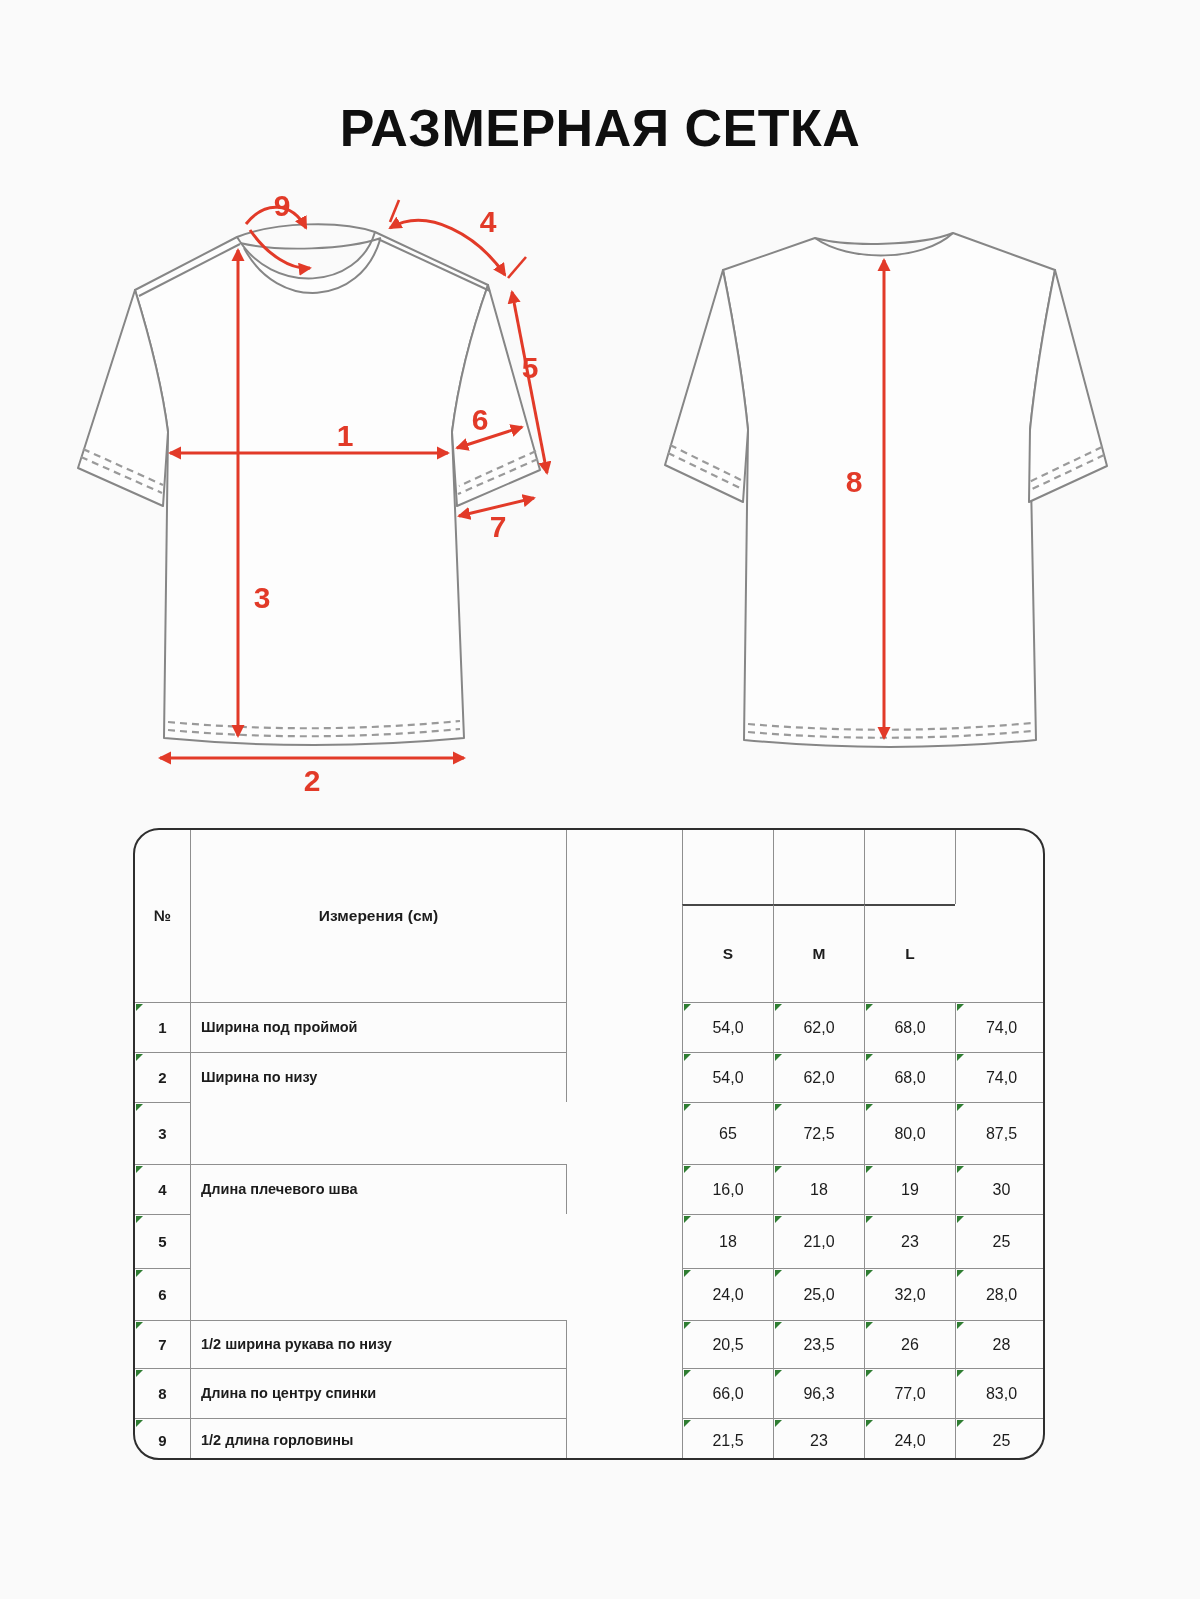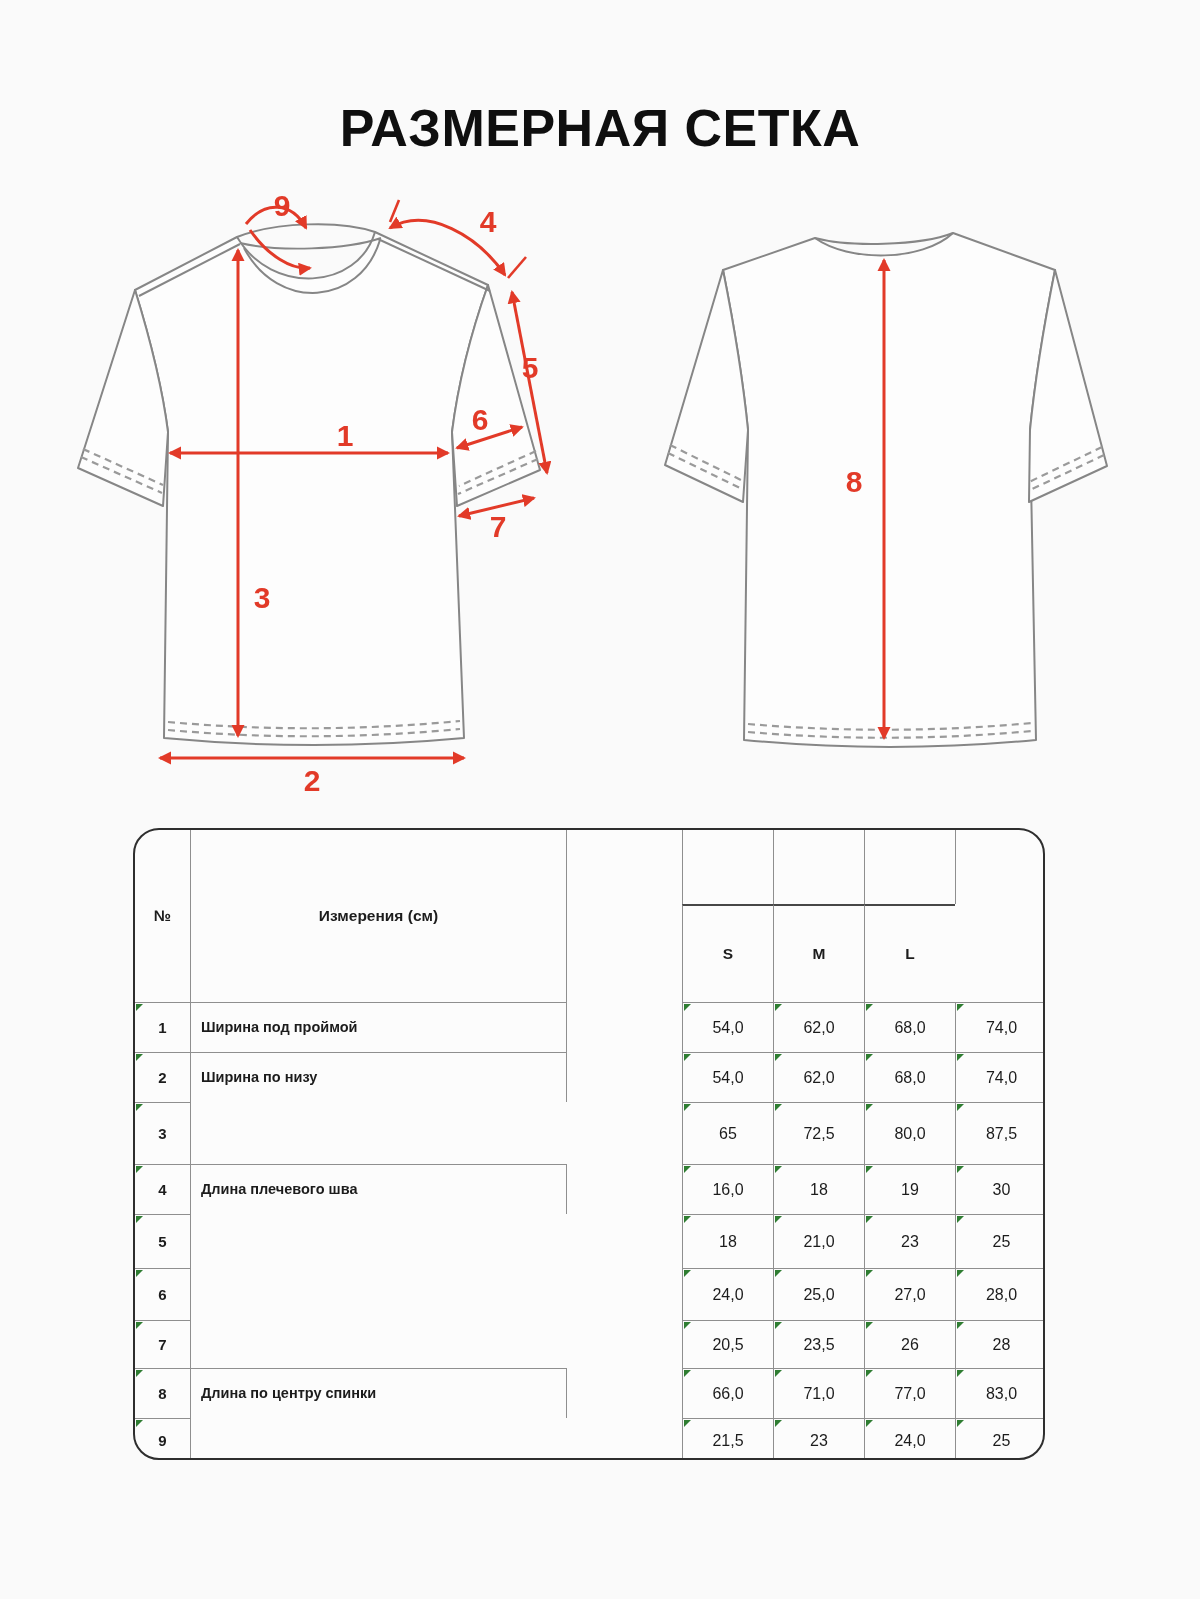--- a/index.html
+++ b/index.html
@@ -161,36 +161,38 @@
 
     <div class="c num bt br mark" style="grid-area:7/1">5</div>
     <div class="c bt bl mark" style="grid-area:7/4">18</div>
     <div class="c bt bl mark" style="grid-area:7/5">21,0</div>
     <div class="c bt bl mark" style="grid-area:7/6">23</div>
     <div class="c bt bl mark" style="grid-area:7/7">25</div>
 
     <div class="c num bt br mark" style="grid-area:8/1">6</div>
     <div class="c bt bl mark" style="grid-area:8/4">24,0</div>
     <div class="c bt bl mark" style="grid-area:8/5">25,0</div>
-    <div class="c bt bl mark" style="grid-area:8/6">27,0</div>
+    <div class="c bt bl mark" style="grid-area:8/6">32,0</div>
     <div class="c bt bl mark" style="grid-area:8/7">28,0</div>
 
     <div class="c num bt br mark" style="grid-area:9/1">7</div>
+    <div class="c lbl bt br" style="grid-area:9/2">1/2 ширина рукава по низу</div>
     <div class="c bt bl mark" style="grid-area:9/4">20,5</div>
     <div class="c bt bl mark" style="grid-area:9/5">23,5</div>
     <div class="c bt bl mark" style="grid-area:9/6">26</div>
     <div class="c bt bl mark" style="grid-area:9/7">28</div>
 
     <div class="c num bt br mark" style="grid-area:10/1">8</div>
     <div class="c lbl bt br" style="grid-area:10/2">Длина по центру спинки</div>
     <div class="c bt bl mark" style="grid-area:10/4">66,0</div>
-    <div class="c bt bl mark" style="grid-area:10/5">71,0</div>
+    <div class="c bt bl mark" style="grid-area:10/5">96,3</div>
     <div class="c bt bl mark" style="grid-area:10/6">77,0</div>
     <div class="c bt bl mark" style="grid-area:10/7">83,0</div>
 
     <div class="c num bt br mark" style="grid-area:11/1">9</div>
+    <div class="c lbl bt br" style="grid-area:11/2">1/2 длина горловины</div>
     <div class="c bt bl mark" style="grid-area:11/4">21,5</div>
     <div class="c bt bl mark" style="grid-area:11/5">23</div>
     <div class="c bt bl mark" style="grid-area:11/6">24,0</div>
     <div class="c bt bl mark" style="grid-area:11/7">25</div>
   </div>
 
 </div>
 
 </body></html>

